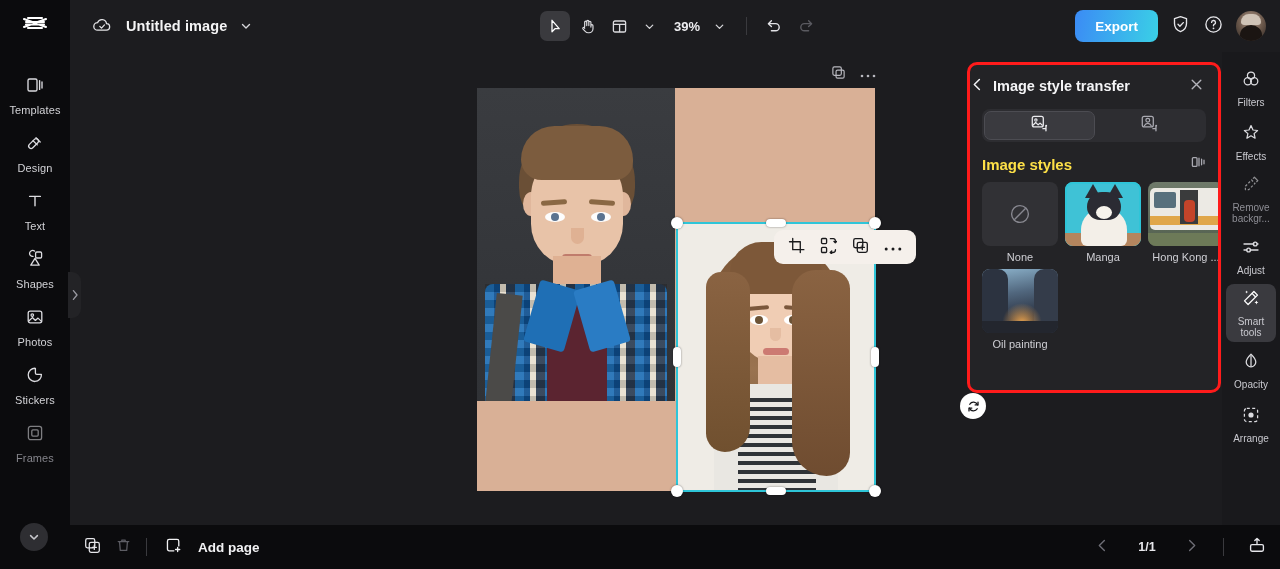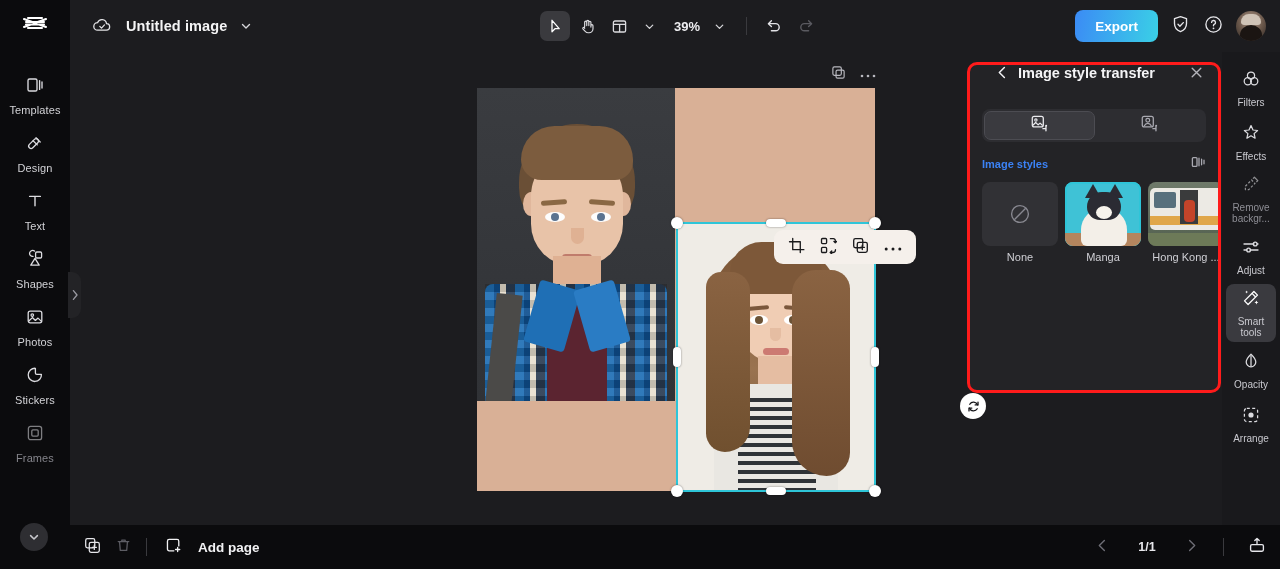--- a/index.html
+++ b/index.html
@@ -245,38 +245,38 @@
   }
   .page-count { font-size: 12.5px; font-weight: bold; color: #e8e8ec; min-width: 26px; text-align:center; }
 
   
   .right-panel {
     position: absolute; left: 967px; top: 62px; width: 254px; height: 331px;
     background: #232326; border: 3px solid #ff1b1b; border-radius: 10px;
     z-index: 8; overflow: hidden;
   }
   .rp-head {
-    height: 42px; display: flex; align-items: flex-start; padding: 0 14px 0 25px;
+    height: 42px; display: flex; align-items: center; padding: 0 14px 0 0;
   }
   .rp-title { font-size: 14.5px; font-weight: bold; color: #f4f4f6; margin-left: 8px; }
   .rp-close { margin-left: auto; cursor: pointer; }
   .rp-tabs {
     margin: 2px 12px 0 12px; height: 33px; background: #2d2d31;
     border-radius: 8px; display: flex; padding: 2px;
   }
   .rp-tab {
     flex: 1; border-radius: 7px; display: flex; align-items: center; justify-content: center;
     cursor: pointer;
   }
   .rp-tab.active { background: #3a3a3f; border: 1px solid #4c4c52; }
   .rp-section {
     display: flex; align-items: center; justify-content: space-between;
     margin: 12px 12px 8px 12px;
   }
-  .rp-section-title { font-size: 11px; font-weight: bold; color: #3b82f6; }
+  .rp-section-title { font-size: 15px; font-weight: bold; color: #fde047; }
   .styles-grid {
     display: grid; grid-template-columns: repeat(3, 76px);
     gap: 6px 7px; margin: 1px 12px;
   }
   .style-cell { width: 76px; cursor: pointer; }
   .style-thumb {
     width: 76px; height: 64px; border-radius: 8px; overflow: hidden;
     position: relative; background: #313135;
   }
   .style-cell.selected .style-thumb { outline: 2px solid #2ec5d8; outline-offset: -2px; }
@@ -753,20 +753,29 @@
           <div class="grass"></div>
           <div class="van"></div>
           <div class="van-win"></div>
           <div class="van-band"></div>
           <div class="van-door"></div>
           <div class="person"></div>
         </div>
         <div class="style-name">Hong Kong ...</div>
       </div>
 
+      <div class="style-cell">
+        <div class="style-thumb th-oil">
+          <div class="cliff-l"></div>
+          <div class="cliff-r"></div>
+          <div class="glow"></div>
+          <div class="ground"></div>
+        </div>
+        <div class="style-name">Oil painting</div>
+      </div>
     </div>
   </div>
 
   <div class="bottombar">
     <div class="bb-left">
       <span>
         <svg width="17" height="17" viewBox="0 0 18 18" fill="none">
           <rect x="1.8" y="1.8" width="9.6" height="9.6" rx="1.8" stroke="#e6e6ea" stroke-width="1.35"></rect>
           <rect x="5.6" y="5.6" width="10.6" height="10.6" rx="1.8" stroke="#e6e6ea" stroke-width="1.35"></rect>
           <path d="M10.9 8.6v4.6M8.6 10.9h4.6" stroke="#e6e6ea" stroke-width="1.35" stroke-linecap="round"></path>

